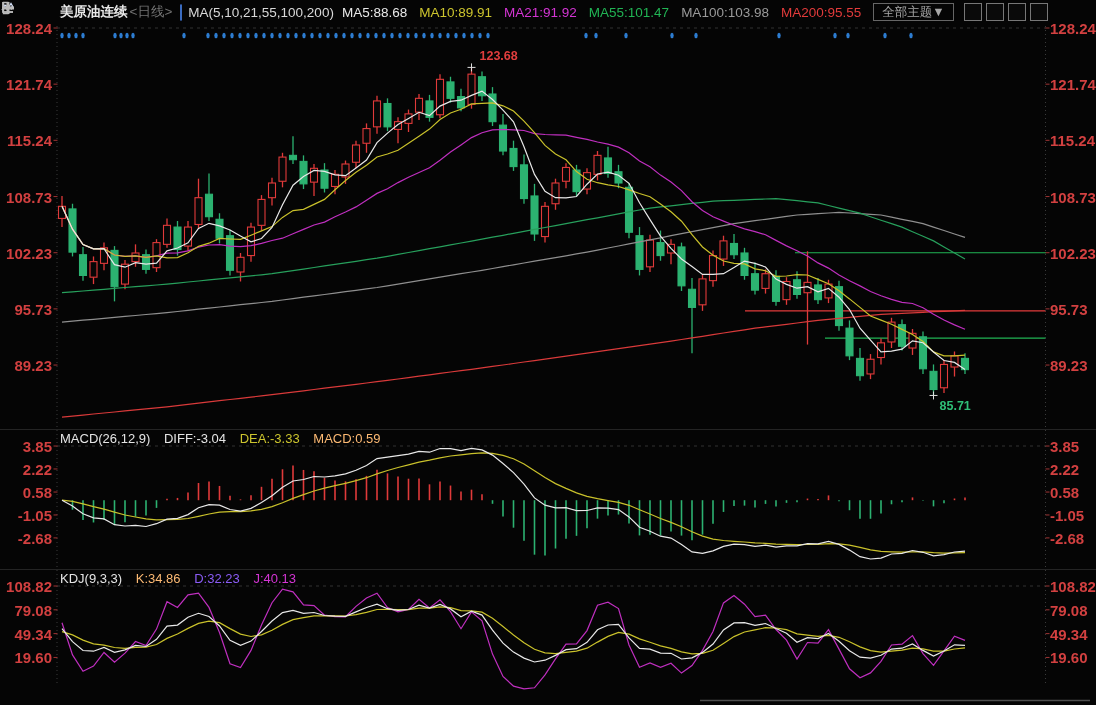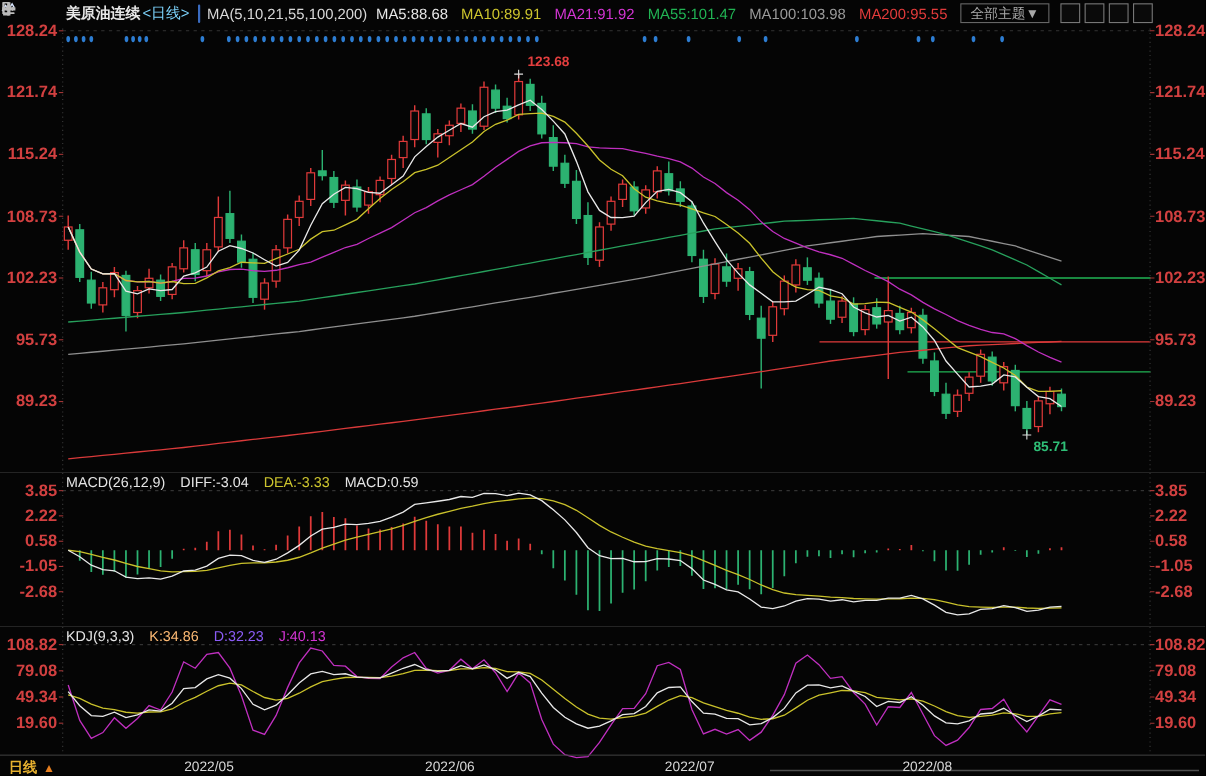--- a/index.html
+++ b/index.html
@@ -2,21 +2,21 @@
 <html><head>
 <meta charset="utf-8">
 <style>
   html,body{margin:0;padding:0;background:#000;}
   #app{position:relative;width:1096px;height:705px;background:#050505;overflow:hidden;
        font-family:"Liberation Sans","DejaVu Sans",sans-serif;}
   svg{position:absolute;left:0;top:0;}
   .hdr{position:absolute;left:0;top:0;width:984px;height:24px;display:flex;align-items:center;
        box-sizing:border-box;padding-left:60px;font-size:13.5px;white-space:nowrap;z-index:5;}
   .hdr .sym{color:#e8e8e8;font-weight:bold;}
-  .hdr .period{color:#7dd3fc;margin-left:2px;}
+  .hdr .period{color:#737373;margin-left:2px;}
   .chart-ic{display:inline-block;width:15px;height:15px;margin:0 6px 0 8px;border:1px solid #3a6bc0;
        background:#122a52;border-radius:2px;line-height:0;}
   .hdr .magrp{color:#d8d8d8;margin-right:8px;}
   .mav{margin-right:12px;}
   .theme-btn{margin-left:auto;background:transparent;border:1px solid #666;color:#a8a8a8;
        font-size:12.5px;height:18px;line-height:15px;padding:0 8px;cursor:pointer;
        font-family:"Liberation Sans","DejaVu Sans",sans-serif;text-align:right;}
   .tools{display:flex;gap:4px;margin:0 8px 0 10px;}
   .tbox{width:16px;height:16px;border:1px solid #777;display:inline-flex;align-items:center;
        justify-content:center;line-height:0;cursor:pointer;background:#0a0a0a;}
@@ -468,36 +468,30 @@
             <path d="M14 8l-3.2-2.2v4.4z" fill="#bbb"></path>
           </svg>
         </span>
       </span>
   </div>
 
   <div class="ind-hdr" style="top:431px">
     <span style="color:#e5e5e5">MACD(26,12,9)</span>
     <span style="color:#e5e5e5">DIFF:-3.04</span>
     <span style="color:#cdc52e">DEA:-3.33</span>
-    <span style="color:#e5e5e5">MACD:0.59</span>
+    <span style="color:#fdba74">MACD:0.59</span>
   </div>
 
   <div class="ind-hdr" style="top:571px">
     <span style="color:#e5e5e5">KDJ(9,3,3)</span>
     <span style="color:#fdba74">K:34.86</span>
     <span style="color:#8b5cf6">D:32.23</span>
     <span style="color:#d435d4">J:40.13</span>
   </div>
 
-  <div class="xbar">
-    <span class="pbl">
-      <span>日线</span><span class="arr">▲</span>
-    </span>
-    <span id="months"><span class="mlabel" style="left: 190px;">2022/05</span><span class="mlabel" style="left: 409px;">2022/06</span><span class="mlabel" style="left: 627px;">2022/07</span><span class="mlabel" style="left: 843px;">2022/08</span></span>
-  </div>
 <div class="plabel left" style="top: 28px;">128.24</div>
     <div class="plabel right" style="top: 28px;">128.24</div>
     <div class="plabel left" style="top: 84.16px;">121.74</div>
     <div class="plabel right" style="top: 84.16px;">121.74</div>
     <div class="plabel left" style="top: 140.32px;">115.24</div>
     <div class="plabel right" style="top: 140.32px;">115.24</div>
     <div class="plabel left" style="top: 196.566px;">108.73</div>
     <div class="plabel right" style="top: 196.566px;">108.73</div>
     <div class="plabel left" style="top: 252.726px;">102.23</div>
     <div class="plabel right" style="top: 252.726px;">102.23</div>

